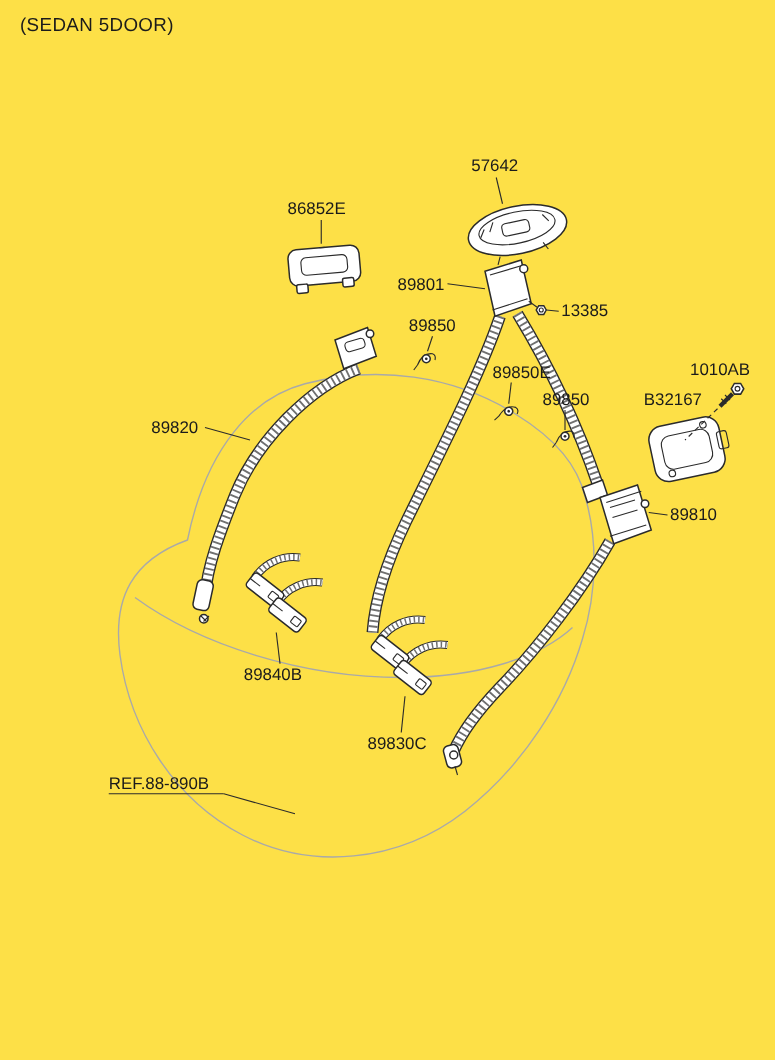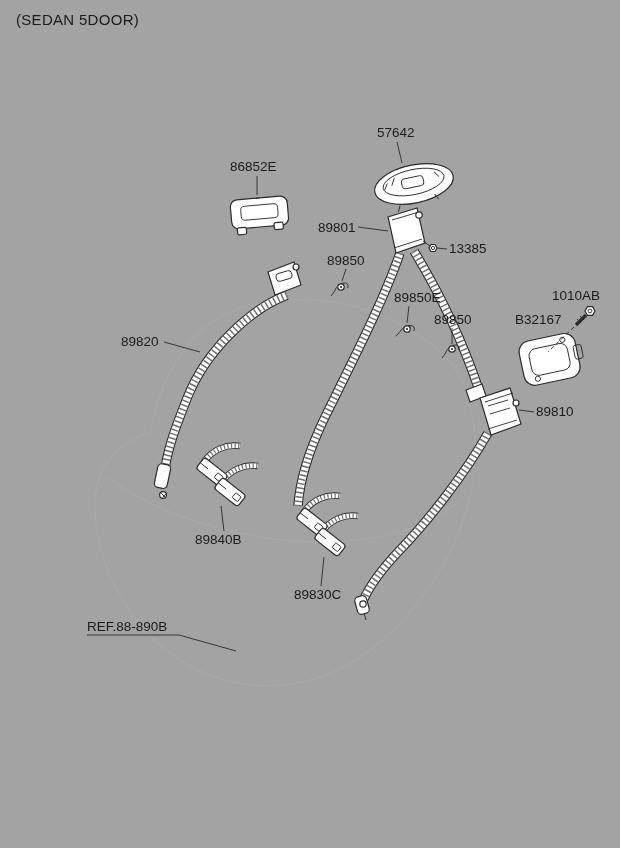--- a/index.html
+++ b/index.html
@@ -1,16 +1,16 @@
 <!DOCTYPE html>
 <html><head>
 <meta charset="utf-8">
 <style>
   html,body{margin:0;padding:0;background:#ffffff;}
-  .stage{position:relative;width:620px;height:848px;background:#a3a3a3;overflow:hidden;
+  .stage{position:relative;width:620px;height:848px;background:#fde047;overflow:hidden;
          font-family:"Liberation Sans",sans-serif;}
   svg{position:absolute;left:0;top:0;}
   svg text{font-family:"Liberation Sans","DejaVu Sans",sans-serif;fill:#1b1b1b;font-size:13.5px;}
   svg text.title{font-size:15px;letter-spacing:.3px;}
   .seat{fill:none;stroke:#a9a9a9;stroke-width:1.1;}
   .hw{fill:#ffffff;stroke:#2b2b2b;stroke-width:1.2;}
   .hwthin{fill:none;stroke:#2b2b2b;stroke-width:0.9;}
   .leader{stroke:#2b2b2b;stroke-width:0.9;fill:none;}
   .dash{stroke:#2b2b2b;stroke-width:0.9;fill:none;stroke-dasharray:4 3;}
   .belt-o{fill:none;stroke:#2b2b2b;stroke-width:9.5;}

